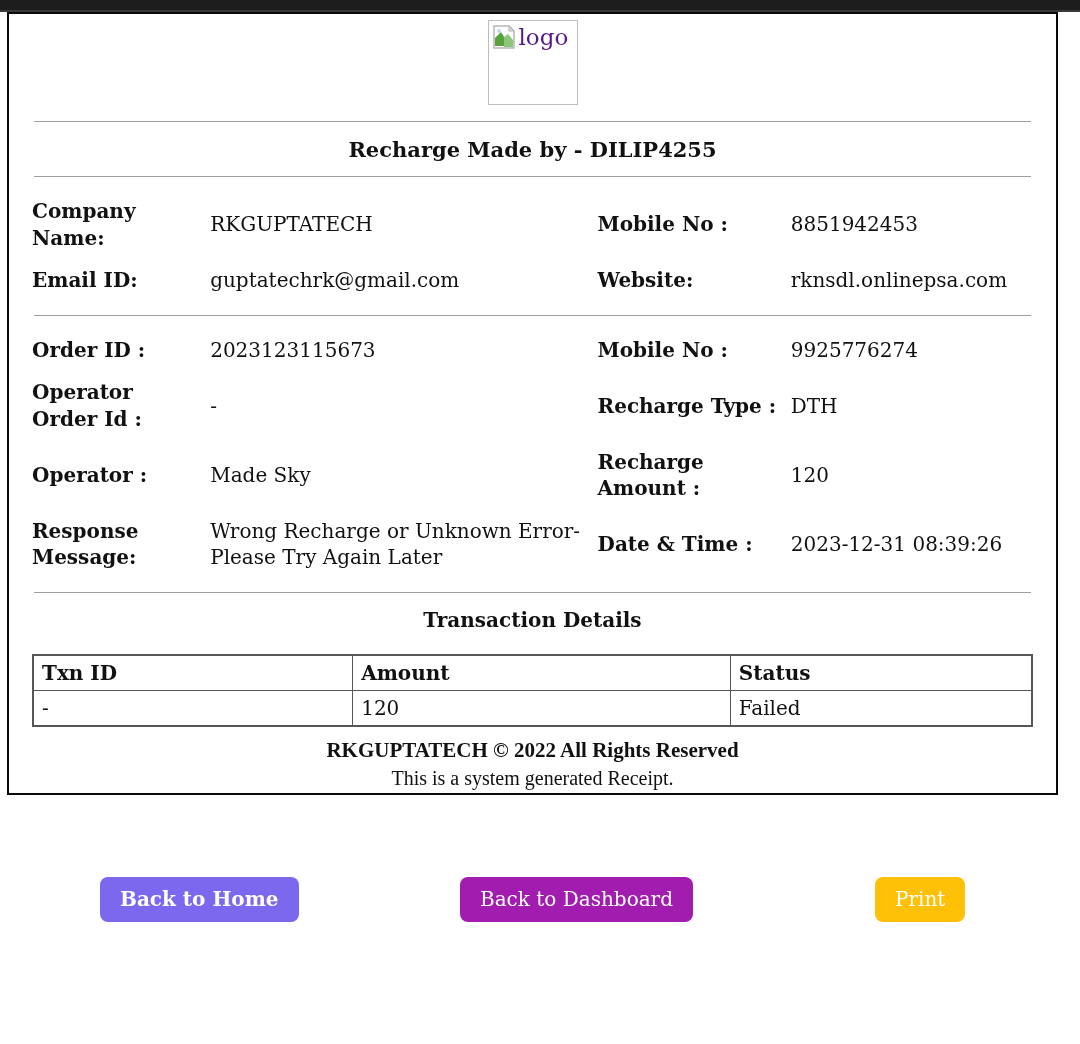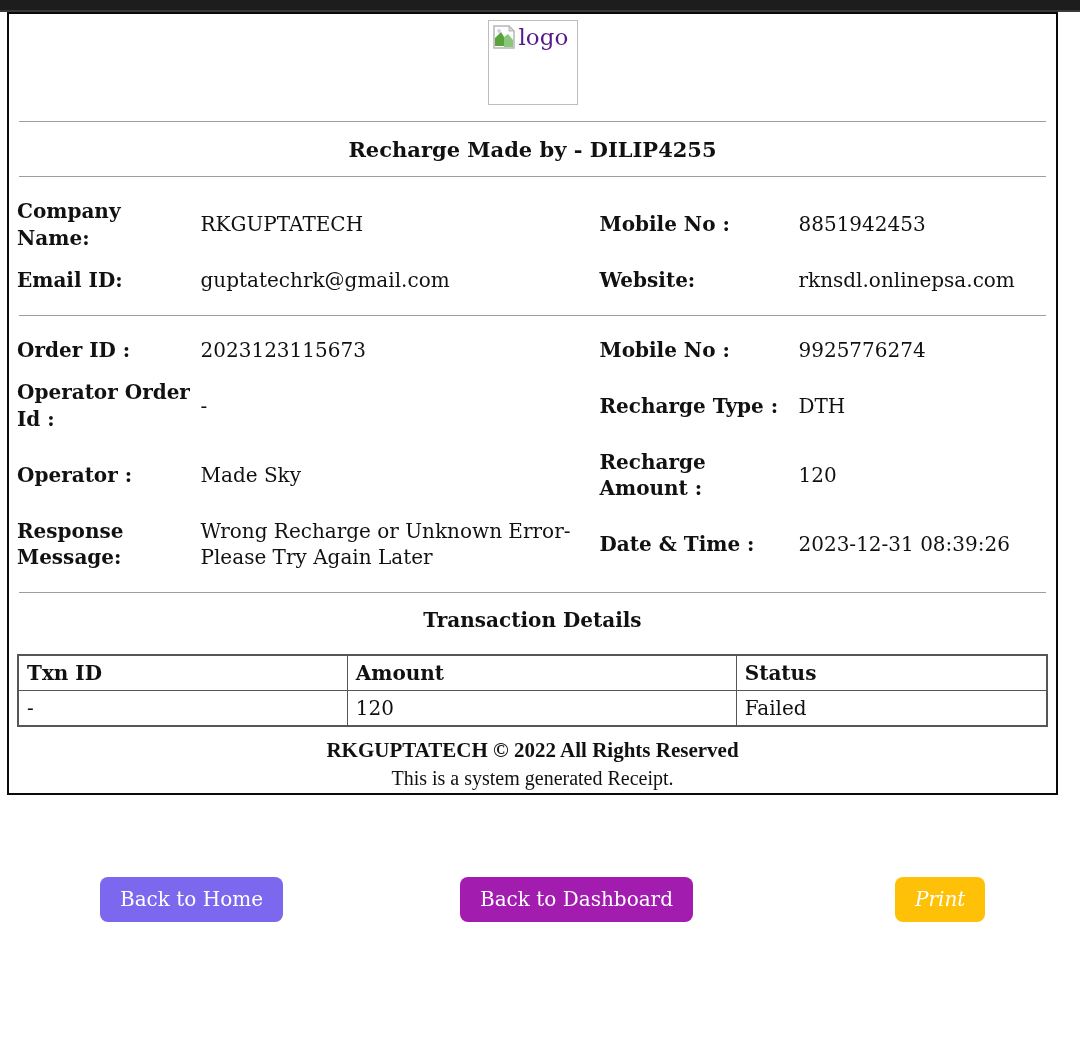--- a/index.html
+++ b/index.html
@@ -1,20 +1,20 @@
 <!DOCTYPE html>
 <html><head>
 <meta charset="utf-8">
 <style>
   html,body{margin:0;padding:0;background:#ffffff;}
   body{width:1080px;height:1044px;font-family:"DejaVu Serif",serif;color:#111;position:relative;overflow:hidden;}
 
   .topbar{width:100%;height:12px;background:#1d1d1d;border-bottom:2px solid #3a3a3a;box-sizing:border-box;}
 
-  .receipt{margin-left:7px;width:1051px;height:783px;box-sizing:border-box;border:2px solid #0a0a0a;padding:0 8px;background:#fff;}
+  .receipt{margin-left:7px;width:1051px;height:783px;box-sizing:border-box;border:2px solid #0a0a0a;padding:0 23px;background:#fff;}
 
   .logo-wrap{text-align:center;margin-top:6px;height:88px;}
   .logo-box{display:inline-block;width:90px;height:85px;border:1px solid #bdbdbd;box-sizing:border-box;text-align:left;vertical-align:top;padding:3px 2px;}
   .logo-alt{color:#551a8b;font-size:23px;vertical-align:top;line-height:26px;}
   .broken-img{display:inline-block;vertical-align:top;margin-right:2px;}
 
   hr.rule{border:none;border-top:1px solid #9e9e9e;margin:13px 2px;}
 
   .title{text-align:center;font-weight:bold;font-size:21px;margin:15px 0 14px;}
 
@@ -27,23 +27,23 @@
   table.txn{width:100%;border-collapse:collapse;border:2px solid #565656;font-size:20px;}
   table.txn th,table.txn td{border:1px solid #565656;padding:5px 8px;text-align:left;font-weight:normal;}
   table.txn th{font-weight:bold;}
   .col-txn{width:32%;}.col-amt{width:37.8%;}.col-sts{width:30.2%;}
 
   .footer-copy{font-family:Liberation Serif, serif;text-align:center;font-weight:bold;font-size:21px;margin-top:11px;}
   .footer-note{font-family:"Liberation Serif",serif;text-align:center;font-size:20px;margin-top:4px;}
 
   .btn-row{position:relative;height:130px;margin-top:82px;}
   .btn{position:absolute;top:0;height:45px;line-height:45px;padding:0 20px;border:none;border-radius:8px;color:#fff;font-size:20px;font-family:"DejaVu Serif",serif;cursor:pointer;}
-  .btn-home{left:100px;}
+  .btn-home{left:100px;font-weight:bold;}
   .btn-dash{left:460px;}
-  .btn-print{left:895px;font-style:italic;}
+  .btn-print{left:875px;}
 </style>
 </head>
 <body>
 
 <div class="topbar"></div>
 
 <div class="receipt">
 
   <div class="logo-wrap">
     <span class="logo-box">

